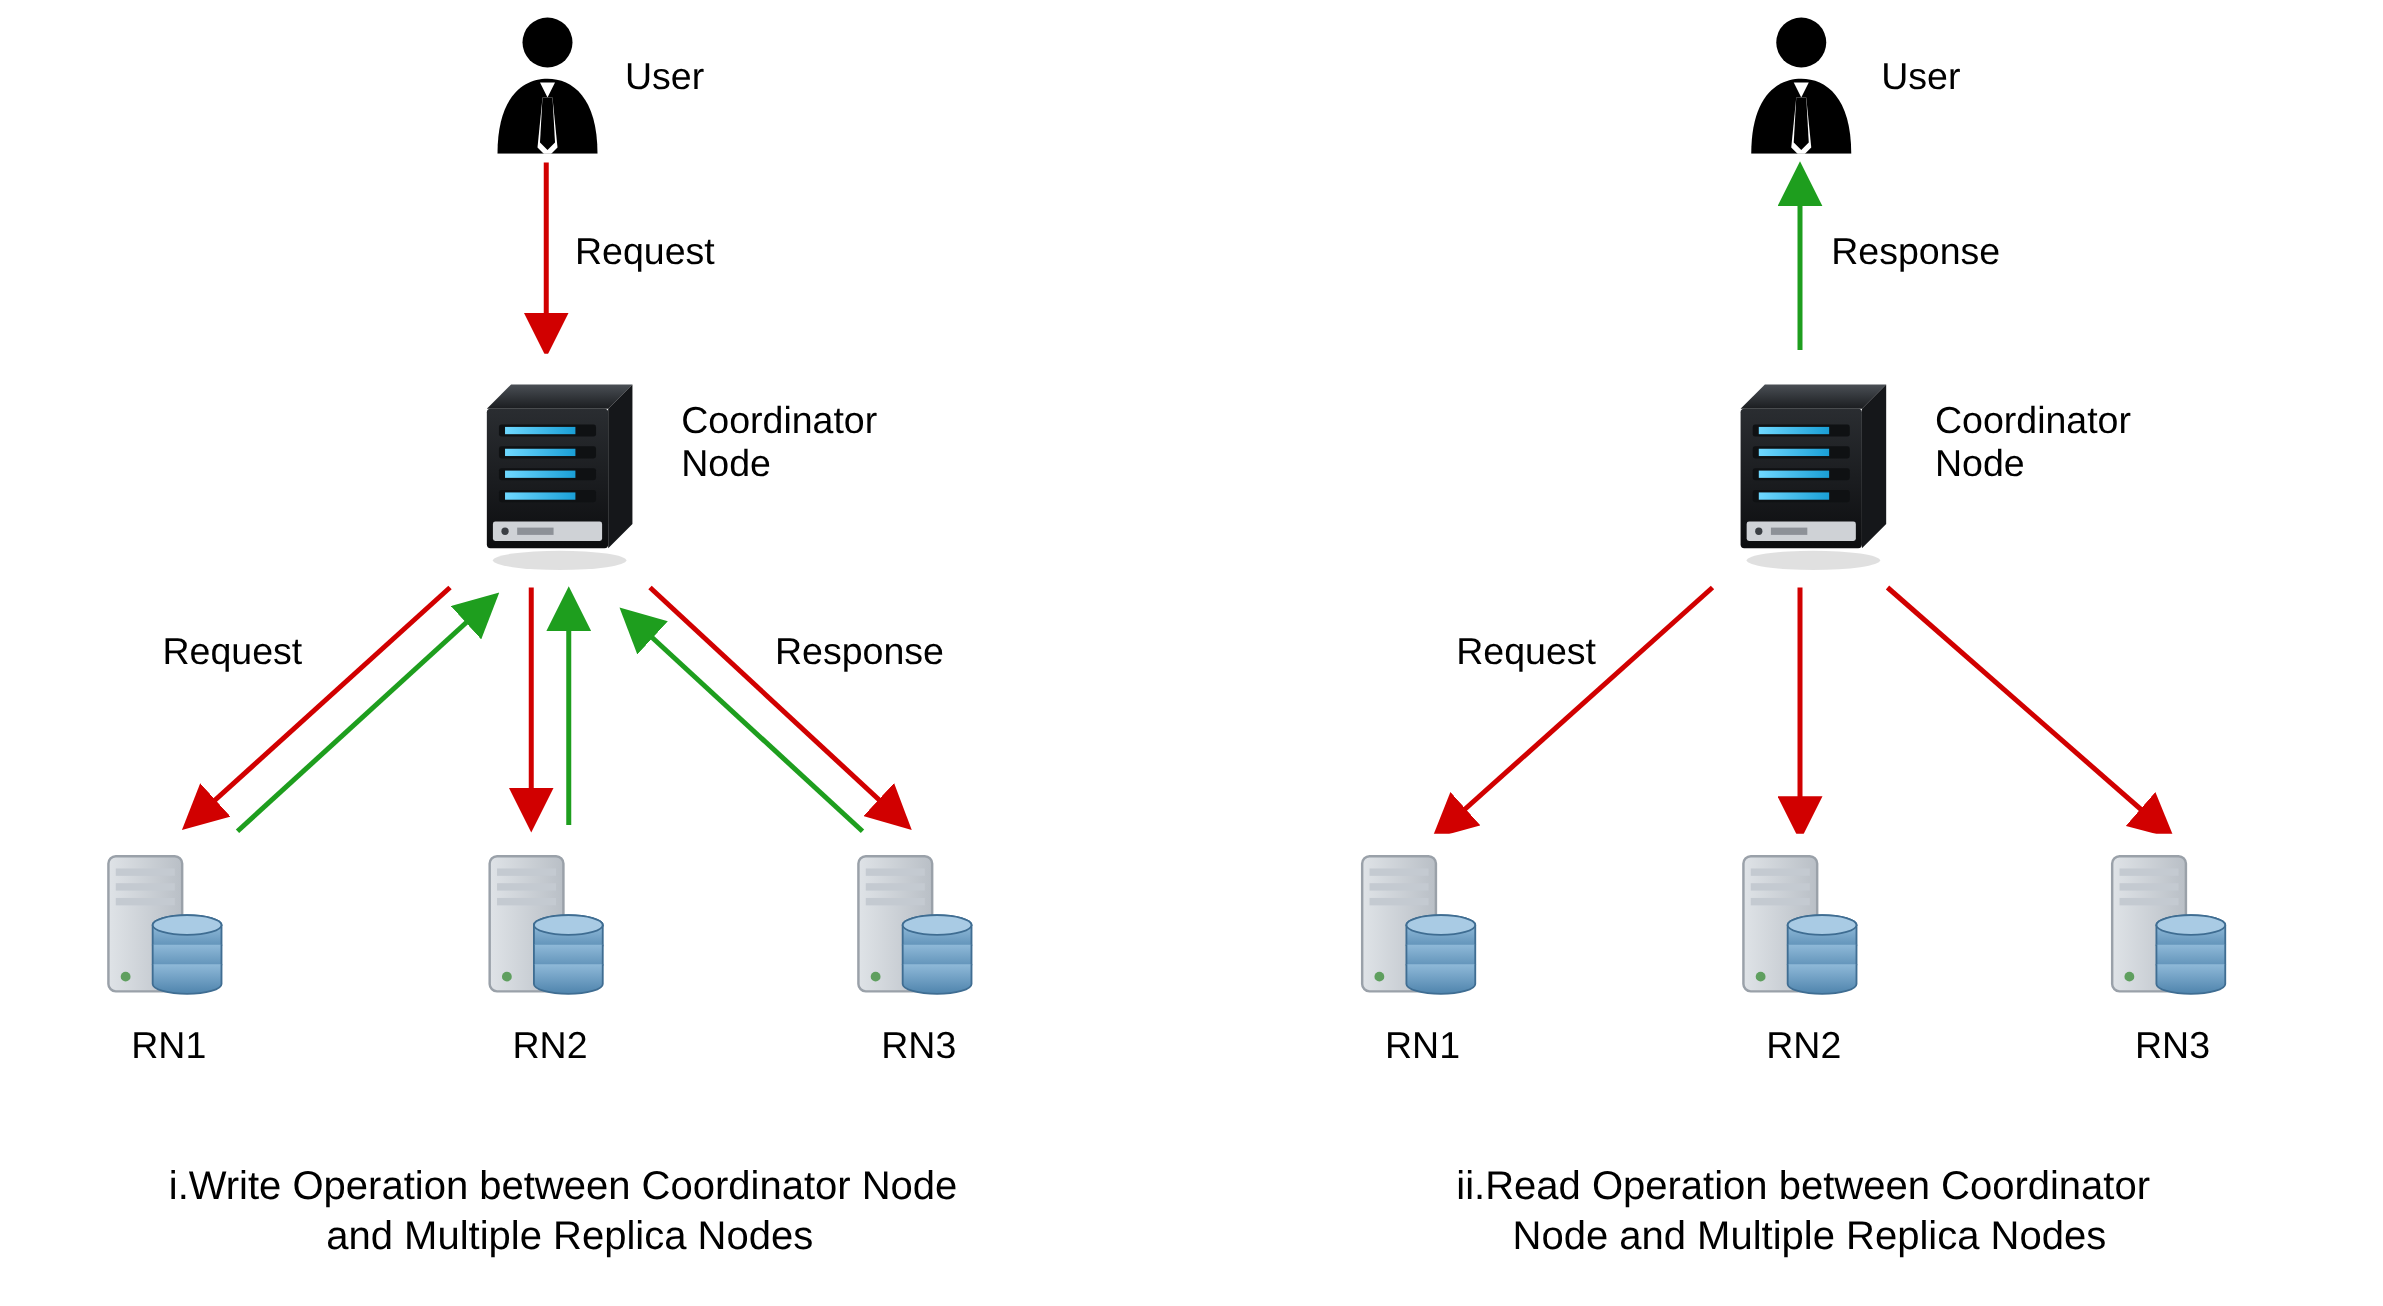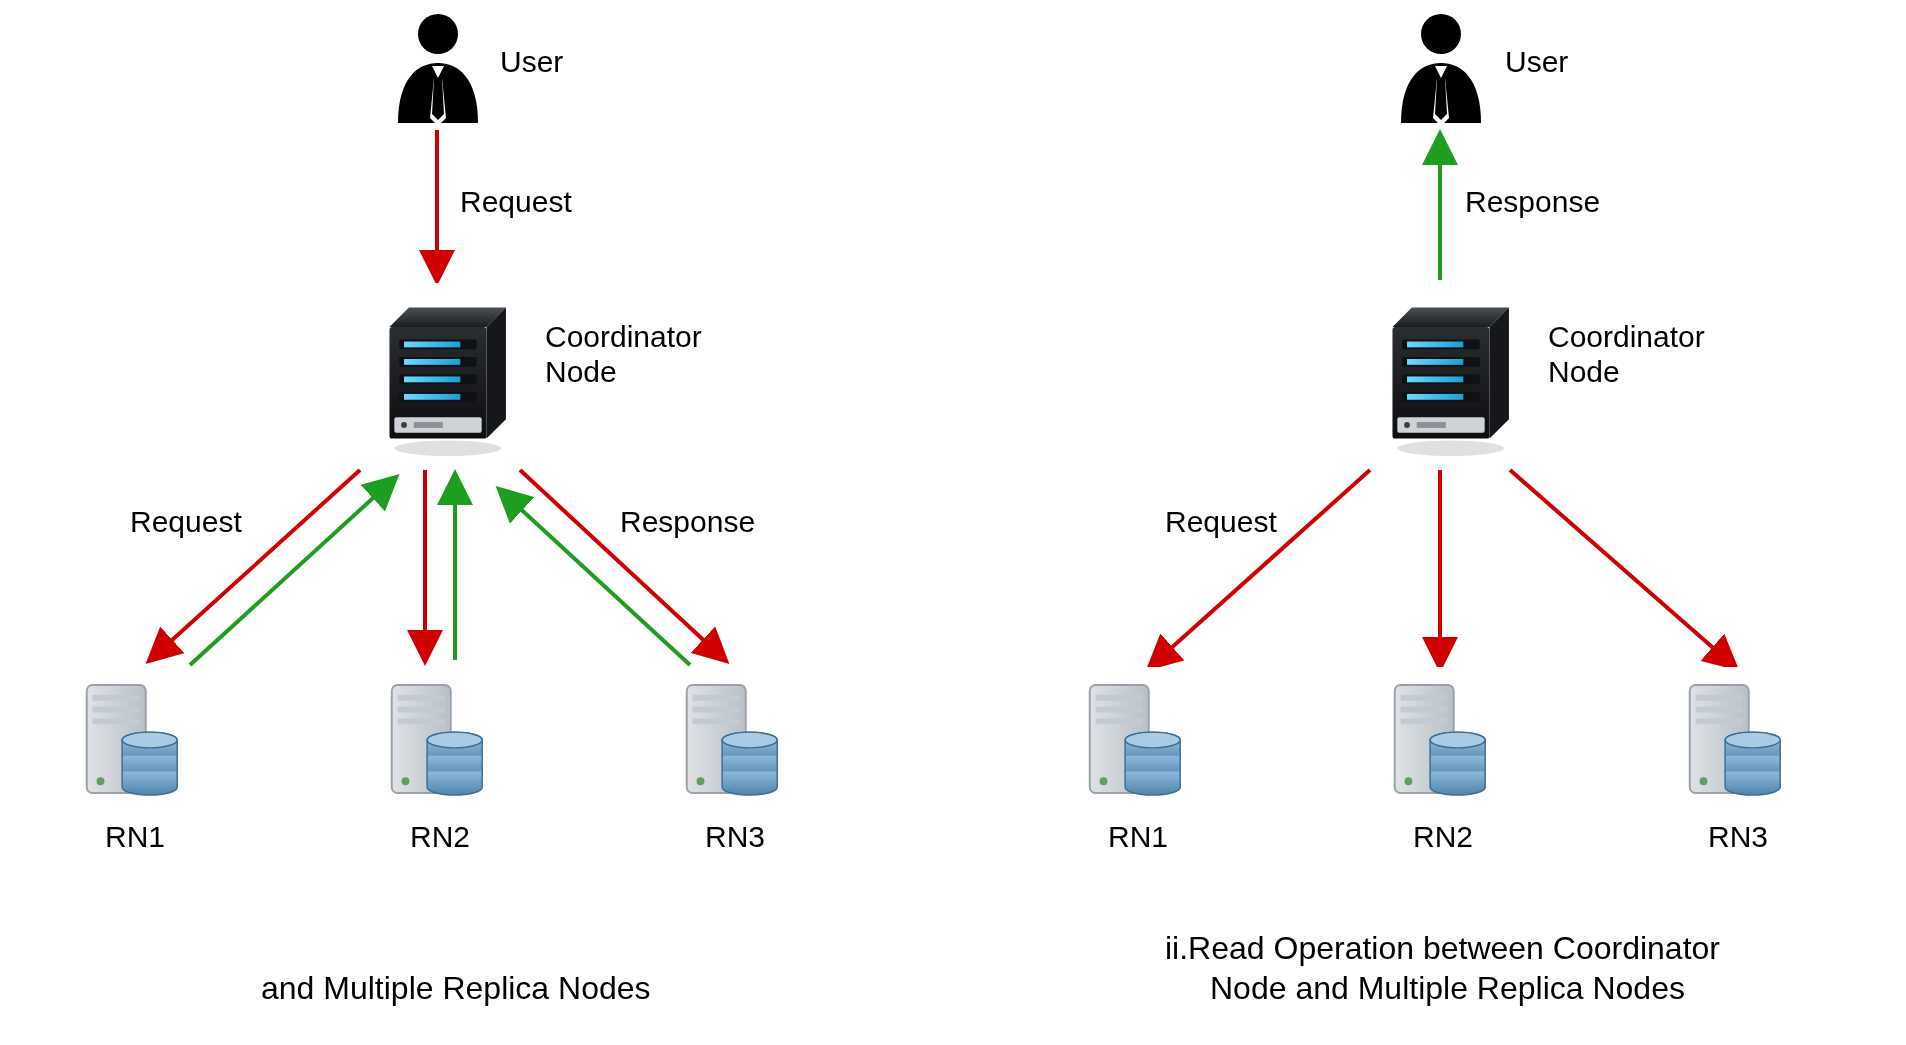--- a/index.html
+++ b/index.html
@@ -188,20 +188,21 @@
         <ellipse cx="30" cy="8" rx="28" ry="8" fill="url(#dbg)" stroke="#3f6d92" stroke-width="1.5"></ellipse>
         <path d="M2,8 v16 a28,8 0 0 0 56,0 v-16" fill="url(#dbg)" stroke="#3f6d92" stroke-width="1.5"></path>
         <path d="M2,24 v16 a28,8 0 0 0 56,0 v-16" fill="url(#dbg)" stroke="#3f6d92" stroke-width="1.5"></path>
         <path d="M2,40 v16 a28,8 0 0 0 56,0 v-16" fill="url(#dbg)" stroke="#3f6d92" stroke-width="1.5"></path>
         <ellipse cx="30" cy="8" rx="28" ry="8" fill="#a9cbe4" stroke="#3f6d92" stroke-width="1.5"></ellipse>
       </g>
     </svg>
   </div>
   <div class="label" style="left:705px; top:820px;">RN3</div>
 
+  <div class="caption" style="left:135px; top:930px;">i.Write Operation between Coordinator Node</div>
   <div class="caption" style="left:235px; top:970px;margin-left:26px;">and Multiple Replica Nodes</div>
 
   <div class="label" style="left:1505px; top:45px;">User</div>
 
   <div class="node" style="left:1383px; top:3px; width:115px; height:125px;">
     <svg class="icon" width="100" height="115" viewBox="0 0 100 115">
       <circle cx="50" cy="26" r="20" fill="#000"></circle>
       <path d="M10,115 C10,70 30,55 50,55 C70,55 90,70 90,115 Z" fill="#000"></path>
       <path d="M44,58 L50,70 L56,58 Z" fill="#fff"></path>
       <path d="M46,70 L54,70 L58,110 L50,118 L42,110 Z" fill="#fff"></path>

